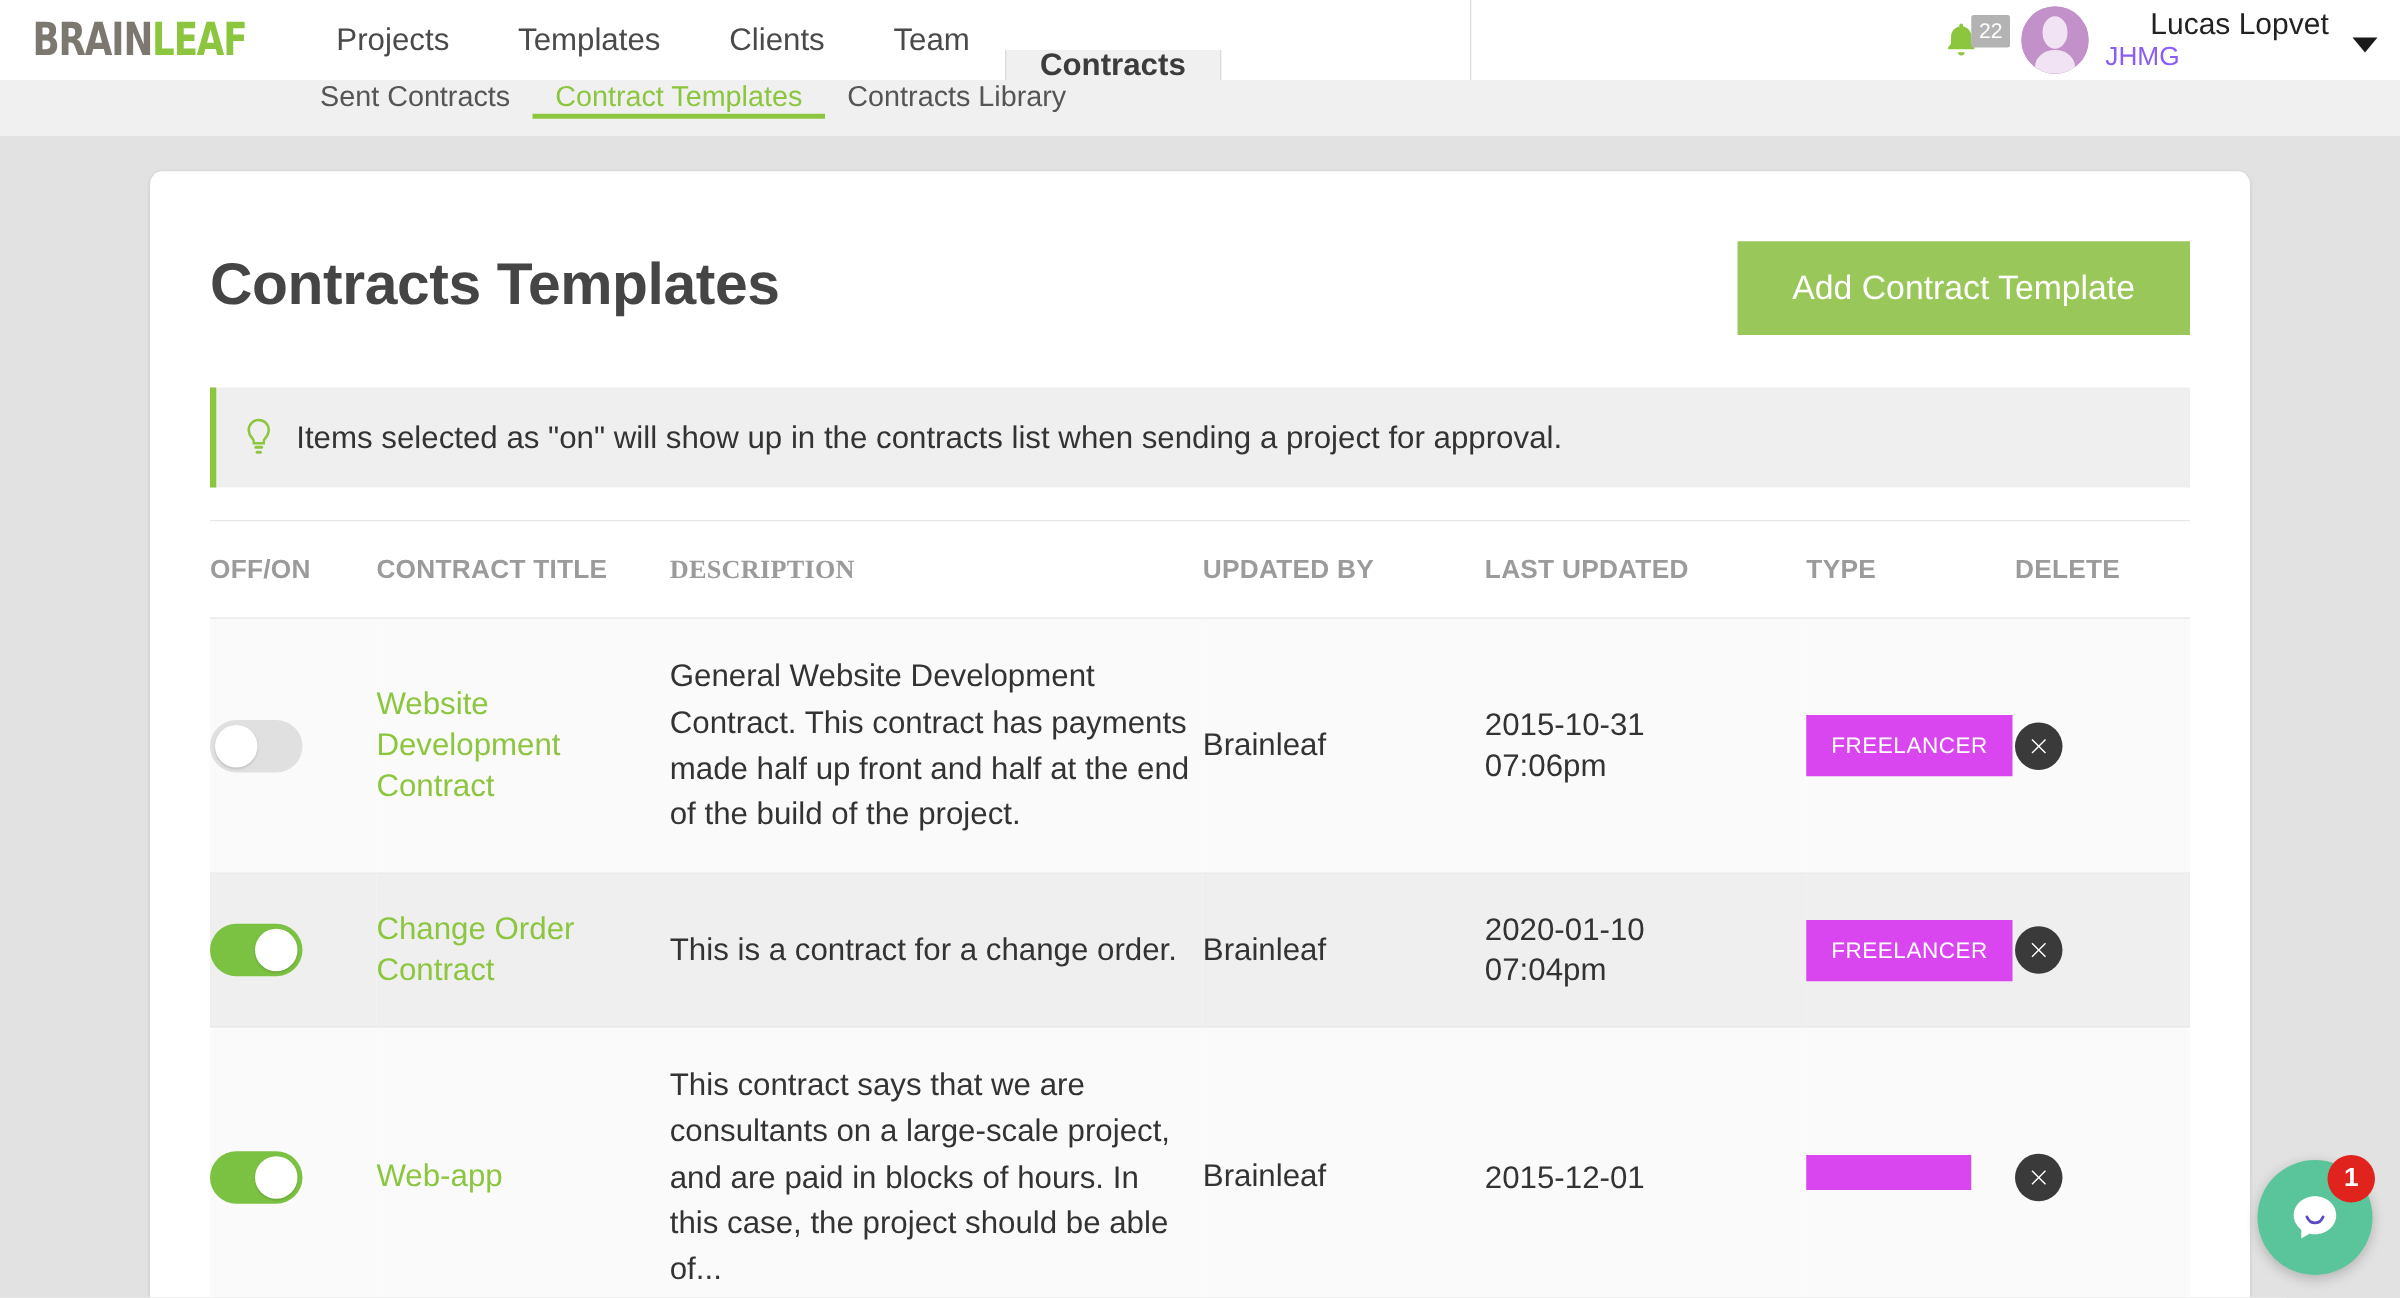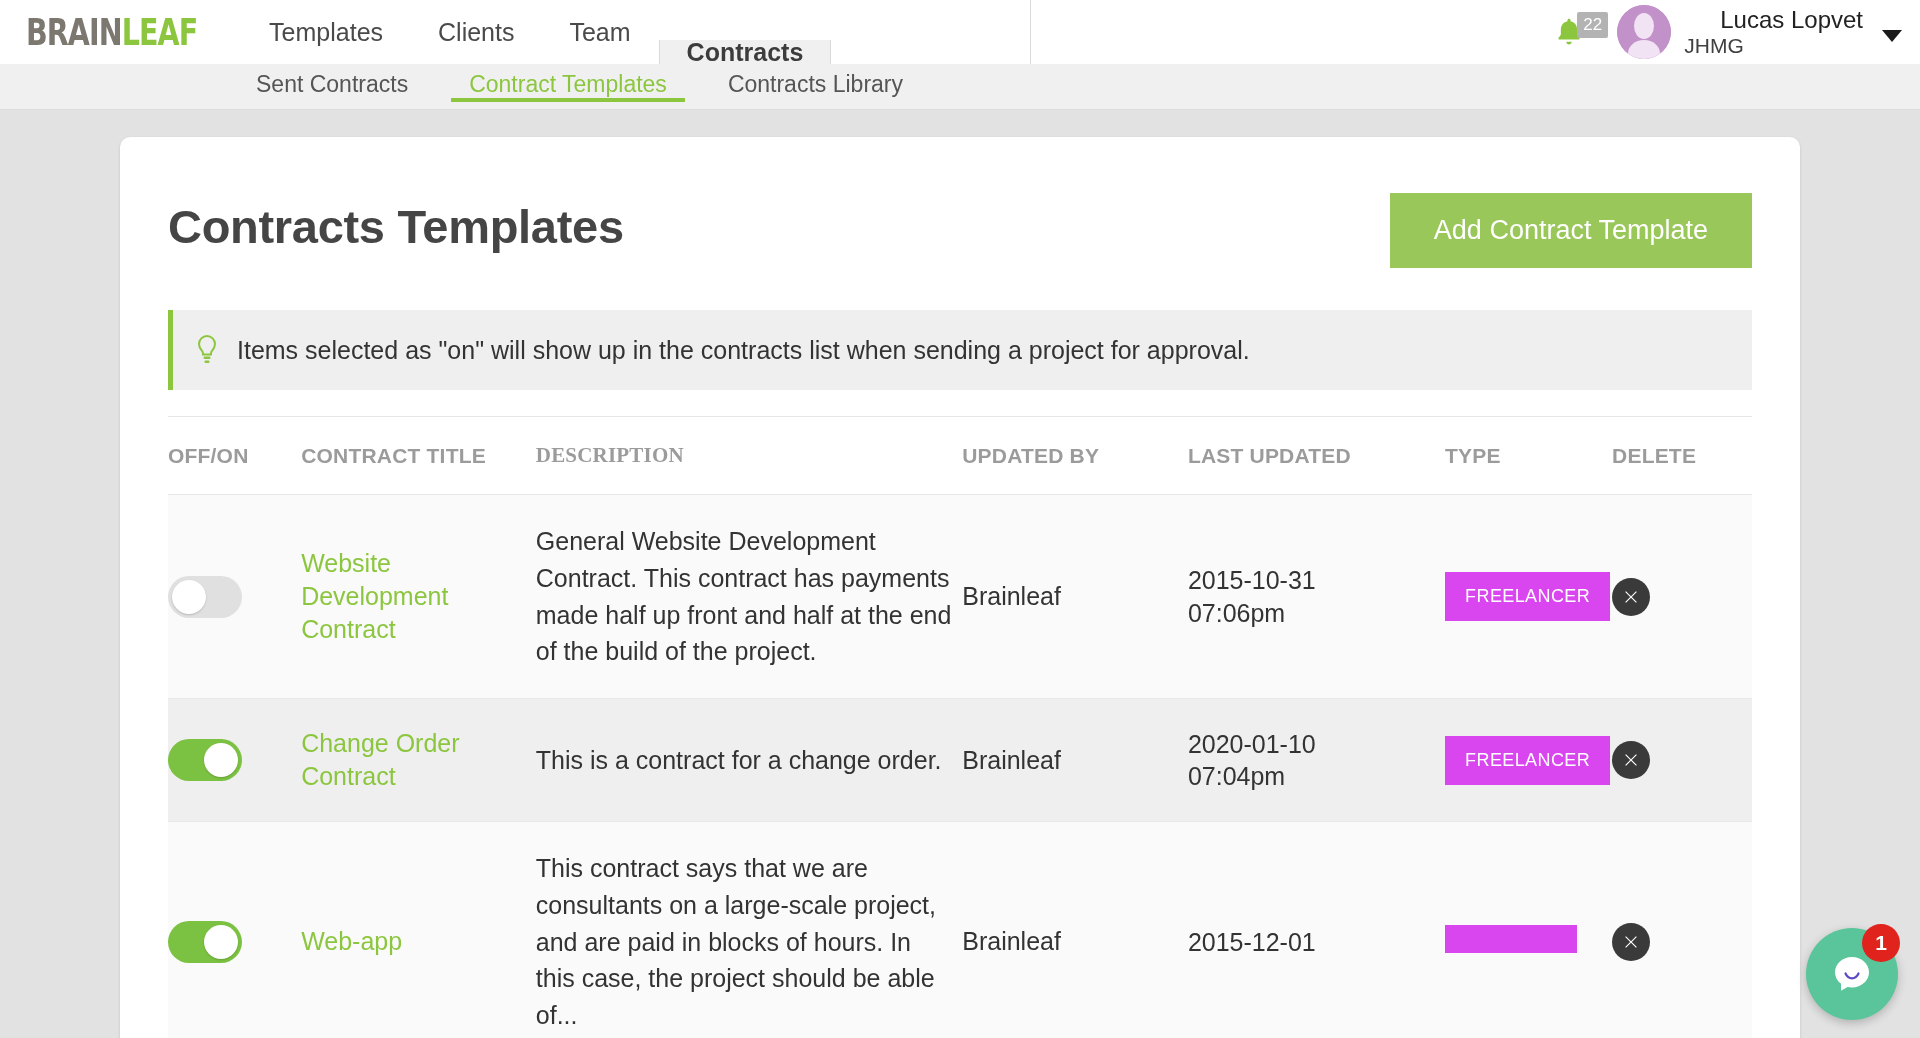--- a/index.html
+++ b/index.html
@@ -78,37 +78,36 @@
   .user-block { display: flex; align-items: center; gap: 13px; }
   .avatar {
     width: 54px; height: 54px; border-radius: 50%;
     background: #c291c9;
     overflow: hidden; position: relative;
     flex: 0 0 auto;
   }
   .avatar svg { display: block; }
   .user-text { line-height: 1.12; }
   .user-name { font-size: 24px; color: #222; white-space: nowrap; margin-left: 36px; }
-  .user-org  { font-size: 21px; color: #404040; }
+  .user-org  { font-size: 21px; color: #8b5cf6; }
   .caret {
     width: 0; height: 0;
     border-left: 10px solid transparent;
     border-right: 10px solid transparent;
     border-top: 12px solid #1a1a1a;
     margin-left: 6px; margin-top: 8px;
   }
 
   
   .subnav {
     height: 46px;
     background: #f0f0f0;
     border-bottom: 1px solid #dcdcdc;
-    display: flex; align-items: center;
+    display: flex; align-items: flex-start;
     padding-left: 238px;
-    gap: 25px;
   }
   .subnav a {
     display: flex; align-items: center;
     padding: 0 18px;
     font-size: 23px;
     color: #555;
     text-decoration: none;
     white-space: nowrap;
     border-bottom: 4px solid transparent;
   }
@@ -269,20 +268,21 @@
 </head>
 <body>
 
 <div class="topbar">
 
   <div class="logo-wrap">
     <div class="logo"><span class="brain">BRAIN</span><span class="leaf">LEAF</span></div>
   </div>
 
   <nav class="mainnav">
+    <a href="#">Projects</a>
     <a href="#">Templates</a>
     <a href="#">Clients</a>
     <a href="#">Team</a>
     <a href="#" class="active">Contracts</a>
     <div class="nav-gap"></div>
   </nav>
 
   <div class="topbar-right">
 
     <div class="bell-wrap">

